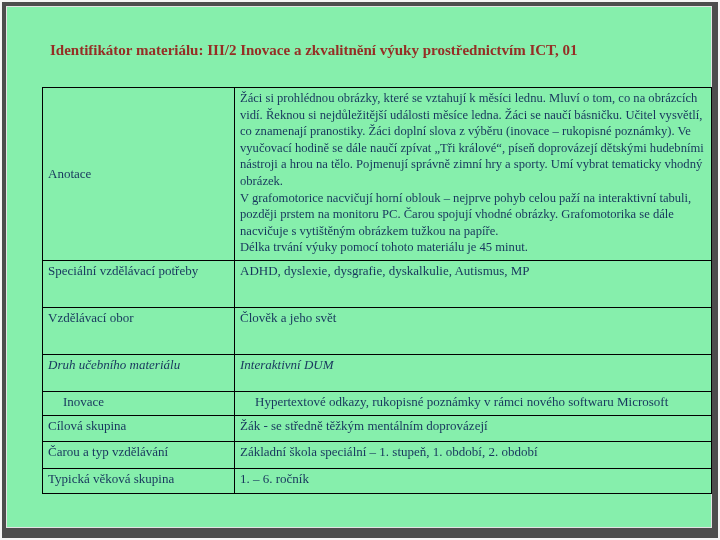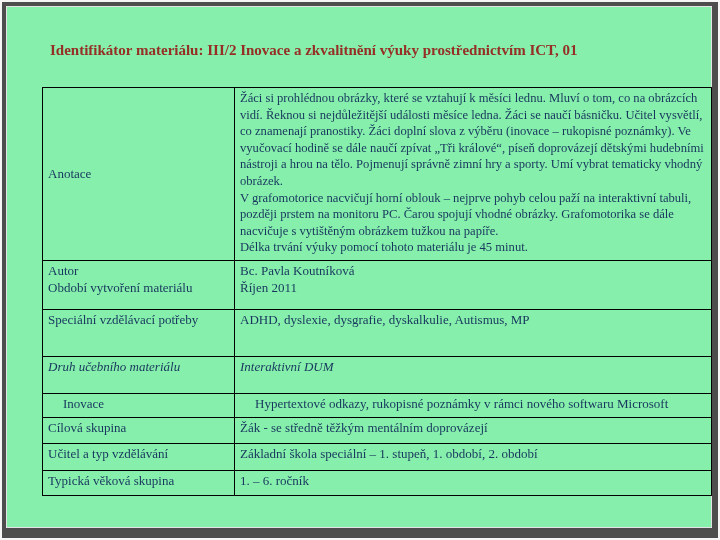--- a/index.html
+++ b/index.html
@@ -80,44 +80,42 @@
   <div class="page-title">Identifikátor materiálu: III/2 Inovace a zkvalitnění výuky prostřednictvím ICT, 01</div>
 
   <table class="meta">
     <tbody>
       <tr class="r-anotace">
         <td class="label-col">Anotace</td>
         <td class="value-col">Žáci si prohlédnou obrázky, které se vztahují k měsíci lednu. Mluví o tom, co na obrázcích vidí. Řeknou si nejdůležitější události měsíce ledna. Žáci se naučí básničku. Učitel vysvětlí, co znamenají pranostiky. Žáci doplní slova z výběru (inovace – rukopisné poznámky). Ve vyučovací hodině se dále naučí zpívat „Tři králové“, píseň doprovázejí dětskými hudebními nástroji a hrou na tělo. Pojmenují správně zimní hry a sporty. Umí vybrat tematicky vhodný obrázek.
 V grafomotorice nacvičují horní oblouk – nejprve pohyb celou paží na interaktivní tabuli, později prstem na monitoru PC. Čarou spojují vhodné obrázky. Grafomotorika se dále nacvičuje s vytištěným obrázkem tužkou na papíře.
 Délka trvání výuky pomocí tohoto materiálu je 45 minut.</td>
       </tr>
-      <tr class="r-autor">
-        <td class="label-col">Autor
-Období vytvoření materiálu</td>
-        <td class="value-col">Bc. Pavla Koutníková
-Říjen 2011</td>
-      </tr>
       <tr class="r-spec">
         <td class="label-col">Speciální vzdělávací potřeby</td>
         <td class="value-col">ADHD, dyslexie, dysgrafie, dyskalkulie, Autismus, MP</td>
+      </tr>
+      <tr class="r-obor">
+        <td class="label-col">Vzdělávací obor</td>
+        <td class="value-col">Člověk a jeho svět</td>
       </tr>
       <tr class="r-druh">
         <td class="label-col">Druh učebního materiálu</td>
         <td class="value-col">Interaktivní DUM</td>
       </tr>
       <tr class="r-inovace">
         <td class="label-col">Inovace</td>
         <td class="value-col">Hypertextové odkazy, rukopisné poznámky v rámci nového softwaru Microsoft</td>
       </tr>
       <tr class="r-cilova">
         <td class="label-col">Cílová skupina</td>
         <td class="value-col">Žák - se středně těžkým mentálním doprovázejí</td>
       </tr>
       <tr class="r-stupen">
-        <td class="label-col">Učitel a typ vzdělávání</td>
+        <td class="label-col">Čarou a typ vzdělávání</td>
         <td class="value-col">Základní škola speciální – 1. stupeň, 1. období, 2. období</td>
       </tr>
       <tr class="r-vekova">
         <td class="label-col">Typická věková skupina</td>
         <td class="value-col">1. – 6. ročník</td>
       </tr>
     </tbody>
   </table>
 </div>
 

